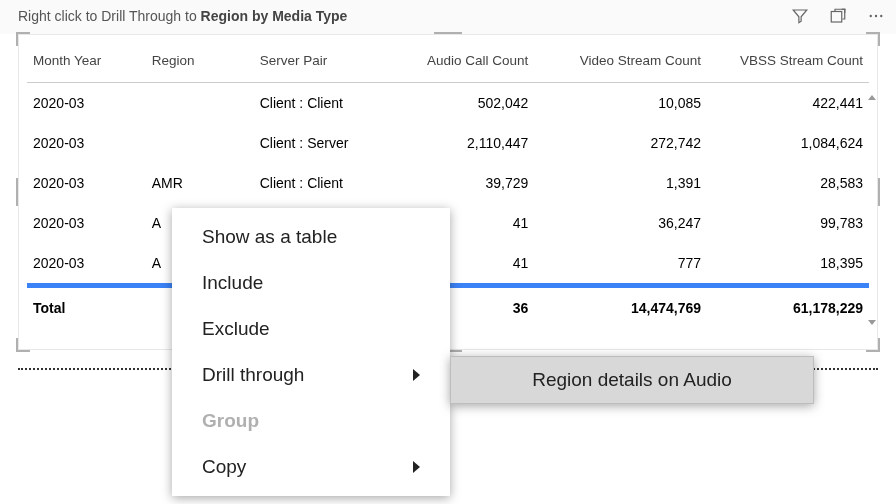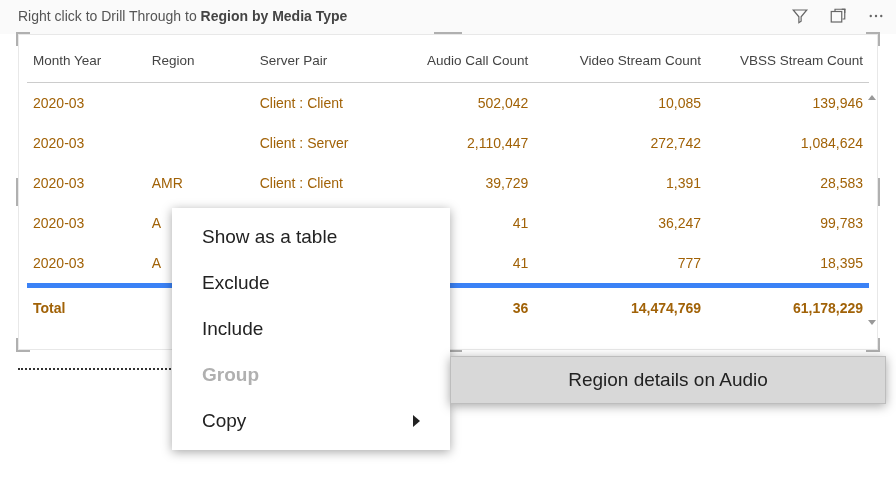--- a/index.html
+++ b/index.html
@@ -97,21 +97,21 @@
     padding: 12px 6px 14px 6px;
     border-bottom: 1px solid #ccc;
     font-size: 13.5px;
     white-space: nowrap;
     margin-left: 12px;
   }
   th.num, td.num { text-align: right; }
   td {
     padding: 12px 6px;
     font-size: 14px;
-    color: #a16207;
+    color: #000000;
     white-space: nowrap;
   }
   tr.total td {
     font-weight: 700;
     border-top: 5px solid #3b82f6;
   }
   .dotted-separator {
     border: none;
     border-top: 2px dotted #333;
     margin: 18px 18px 0 18px;
@@ -141,21 +141,21 @@
     width: 0; height: 0;
     border-top: 6px solid transparent;
     border-bottom: 6px solid transparent;
     border-left: 7px solid #222;
   }
 
   .submenu {
     position: absolute;
     top: 356px;
     left: 450px;
-    width: 436px;
+    width: 364px;
     background: #d8d8d8;
     border: 1px solid #bdbdbd;
     box-shadow: 0 2px 10px rgba(0,0,0,0.35);
     font-size: 19px;
     color: #222;
     padding: 0;
     z-index: 11;
   }
   .submenu .item {
     padding: 12px 24px;
@@ -223,21 +223,21 @@
           <th class="num">VBSS Stream Count</th>
         </tr>
       </thead>
       <tbody>
         <tr>
           <td>2020-03</td>
           <td></td>
           <td>Client : Client</td>
           <td class="num">502,042</td>
           <td class="num">10,085</td>
-          <td class="num">139,946</td>
+          <td class="num">422,441</td>
         </tr>
         <tr>
           <td>2020-03</td>
           <td></td>
           <td>Client : Server</td>
           <td class="num">2,110,447</td>
           <td class="num">272,742</td>
           <td class="num">1,084,624</td>
         </tr>
         <tr>
@@ -281,24 +281,28 @@
   </div>
 </div>
 
 <hr class="dotted-separator">
 
 <div class="context-menu">
   <div class="item">
     <span>Show as a table</span>
   </div>
   <div class="item">
+    <span>Include</span>
+  </div>
+  <div class="item">
     <span>Exclude</span>
   </div>
   <div class="item">
-    <span>Include</span>
+    <span>Drill through</span>
+    <span class="arrow"></span>
   </div>
   <div class="item disabled">
     <span>Group</span>
   </div>
   <div class="item">
     <span>Copy</span>
     <span class="arrow"></span>
   </div>
 </div>
 

